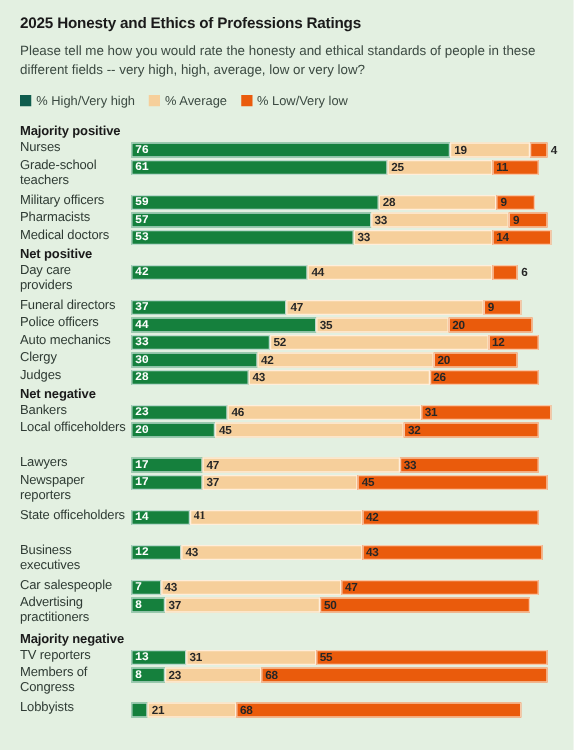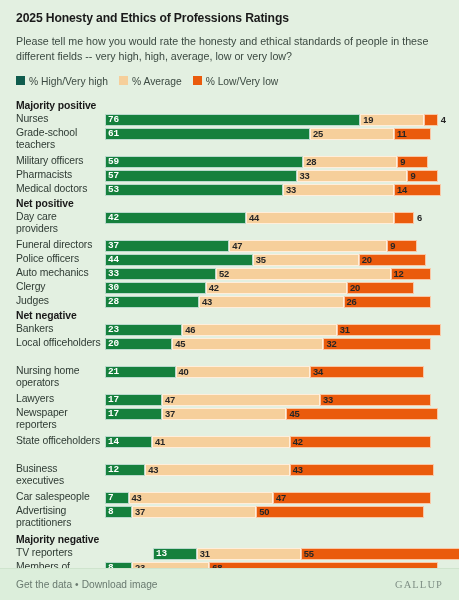--- a/index.html
+++ b/index.html
@@ -406,36 +406,20 @@
             </div>
             <div class="seg seg-avg" style="width: 151.2px;">
               <span class="seg-val">45</span>
             </div>
             <div class="seg seg-low" style="width: 107.52px;">
               <span class="seg-val">32</span>
             </div>
           </div>
         </div>
       </div>
-      <div class="row tall">
-        <div class="row-label">Nursing home operators</div>
-        <div class="bar-track">
-          <div class="bar">
-            <div class="seg seg-high" style="width: 70.56px;">
-              <span class="seg-val">21</span>
-            </div>
-            <div class="seg seg-avg" style="width: 134.4px;">
-              <span class="seg-val">40</span>
-            </div>
-            <div class="seg seg-low" style="width: 114.24px;">
-              <span class="seg-val">34</span>
-            </div>
-          </div>
-        </div>
-      </div>
       <div class="row">
         <div class="row-label">Lawyers</div>
         <div class="bar-track">
           <div class="bar">
             <div class="seg seg-high" style="width: 57.12px;">
               <span class="seg-val">17</span>
             </div>
             <div class="seg seg-avg" style="width: 157.92px;">
               <span class="seg-val">47</span>
             </div>
@@ -461,21 +445,21 @@
           </div>
         </div>
       </div>
       <div class="row tall">
         <div class="row-label">State officeholders</div>
         <div class="bar-track">
           <div class="bar">
             <div class="seg seg-high" style="width: 47.04px;">
               <span class="seg-val">14</span>
             </div>
-            <div class="seg seg-avg" style="width: 137.76px;">
+            <div class="seg seg-avg" style="width: 137.76px; font-family: Liberation Serif, serif;">
               <span class="seg-val">41</span>
             </div>
             <div class="seg seg-low" style="width: 141.12px;">
               <span class="seg-val">42</span>
             </div>
           </div>
         </div>
       </div>
       <div class="row tall">
         <div class="row-label">Business executives</div>
@@ -523,21 +507,21 @@
               <span class="seg-val">50</span>
             </div>
           </div>
         </div>
       </div>
       <div class="group-header">Majority negative</div>
       <div class="row">
         <div class="row-label">TV reporters</div>
         <div class="bar-track">
           <div class="bar">
-            <div class="seg seg-high" style="width: 43.68px; margin-left: 48px;">
+            <div class="seg seg-high" style="width: 43.68px;">
               <span class="seg-val">13</span>
             </div>
             <div class="seg seg-avg" style="width: 104.16px;">
               <span class="seg-val">31</span>
             </div>
             <div class="seg seg-low" style="width: 184.8px;">
               <span class="seg-val">55</span>
             </div>
           </div>
         </div>
@@ -569,20 +553,14 @@
               <span class="seg-val">21</span>
             </div>
             <div class="seg seg-low" style="width: 228.48px;">
               <span class="seg-val">68</span>
             </div>
           </div>
         </div>
       </div>
     </div>
 
-  <div class="footer">
-    <div class="footer-links">
-      <span class="footer-link">Get the data</span><span class="footer-sep">•</span><span class="footer-link">Download image</span>
-    </div>
-    <div class="gallup-logo">GALLUP</div>
-  </div>
 
 </div>
 
 </body></html>

